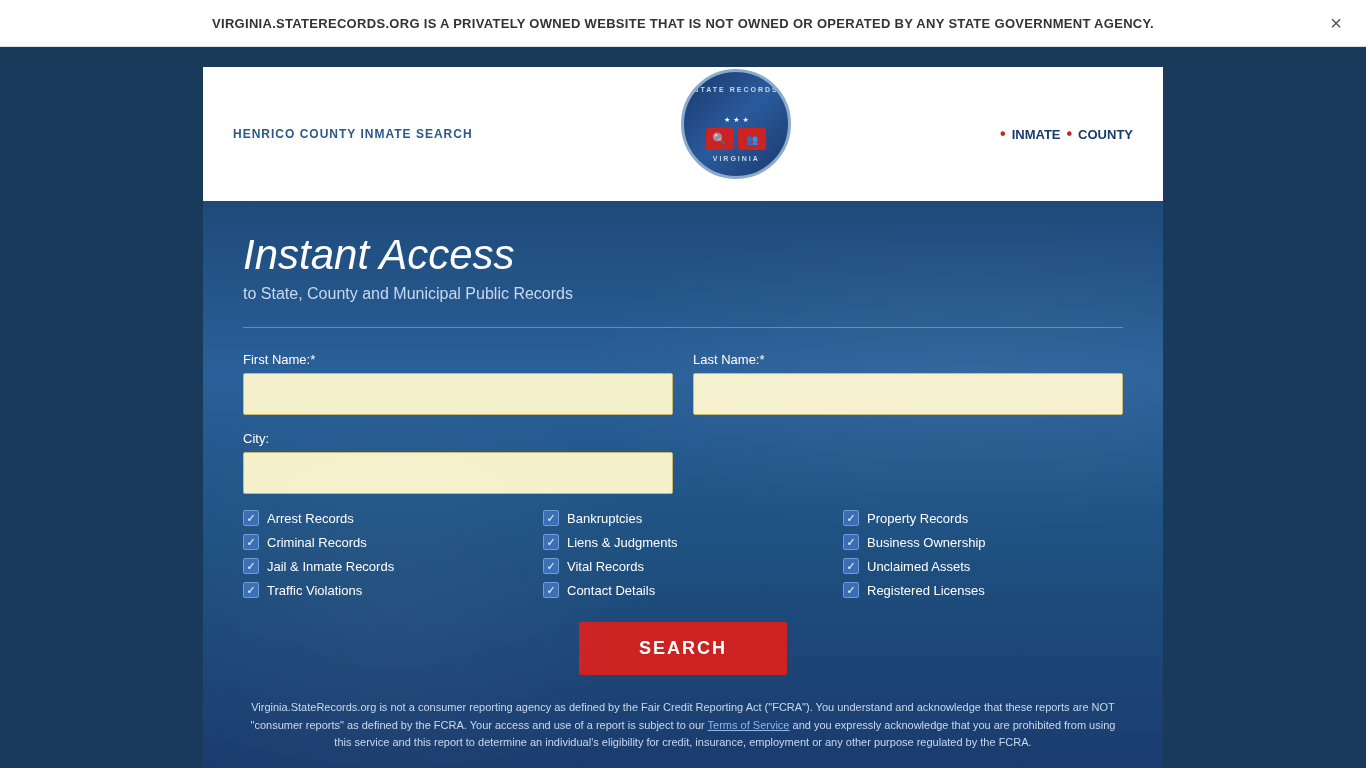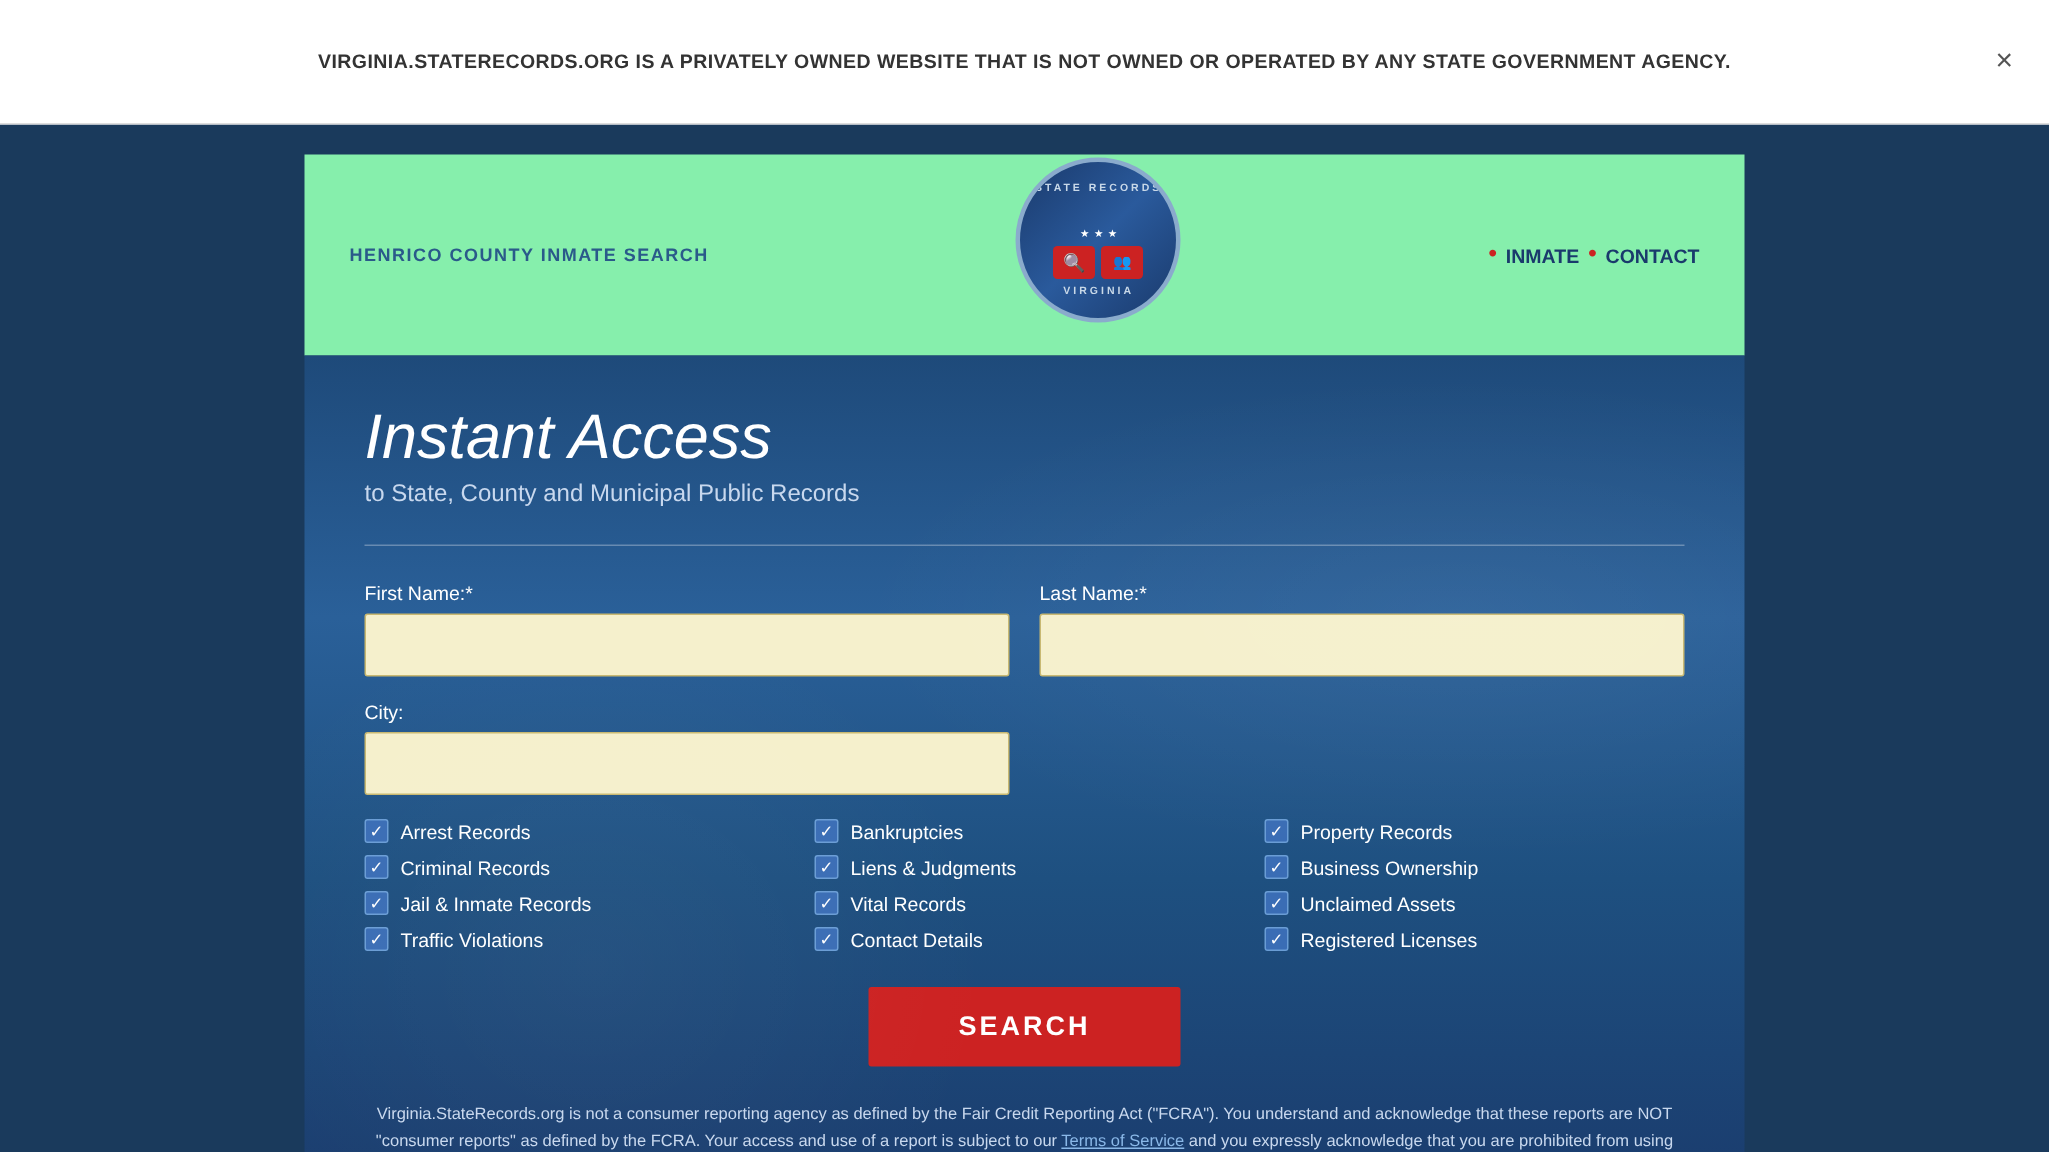--- a/index.html
+++ b/index.html
@@ -8,21 +8,21 @@
       background-color: #1a3a5c;
       min-height: 768px;
       width: 1366px;
       overflow-x: hidden;
     }
 
     
     .top-banner {
       background-color: #fff;
       text-align: center;
-      padding: 32px 60px;
+      padding: 14px 60px;
       position: relative;
       border-bottom: 1px solid #ddd;
     }
     .top-banner-text {
       font-size: 13px;
       font-weight: bold;
       color: #333;
       letter-spacing: 0.3px;
     }
     .top-banner-close {
@@ -48,21 +48,21 @@
       max-width: 960px;
       margin: 0 auto;
       background: transparent;
     }
 
     
     .card-header {
       display: flex;
       align-items: center;
       justify-content: space-between;
-      background: #86efac;
+      background: #ffffff;
       padding: 12px 30px;
       border-radius: 0;
     }
     .card-header-title {
       color: #2a5a8a;
       font-size: 12px;
       font-weight: bold;
       letter-spacing: 1px;
       text-transform: uppercase;
     }
@@ -311,21 +311,21 @@
             <div class="logo-people-icon">👥</div>
           </div>
           <span class="logo-bottom-text">VIRGINIA</span>
         </div>
       </div>
 
       <div class="header-nav">
         <span class="dot">•</span>
         <a href="#">INMATE</a>
         <span class="dot">•</span>
-        <a href="#">CONTACT</a>
+        <a href="#">COUNTY</a>
       </div>
     </div>
 
     <div class="content-area">
       <h1 class="heading-large">Instant Access</h1>
       <p class="heading-sub">to State, County and Municipal Public Records</p>
       <hr class="divider">
 
       <div class="form-row">
         <div class="form-group">

